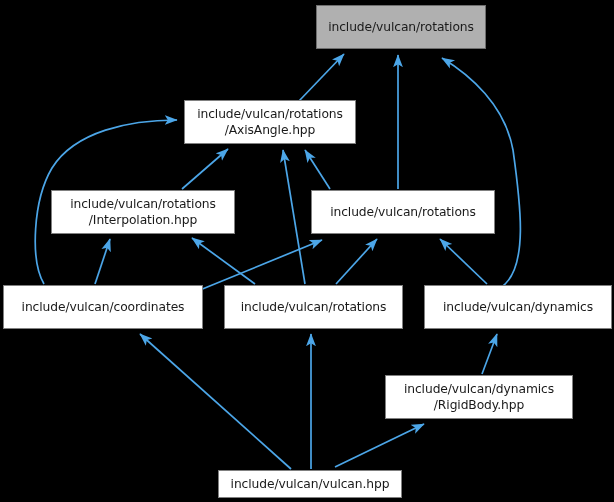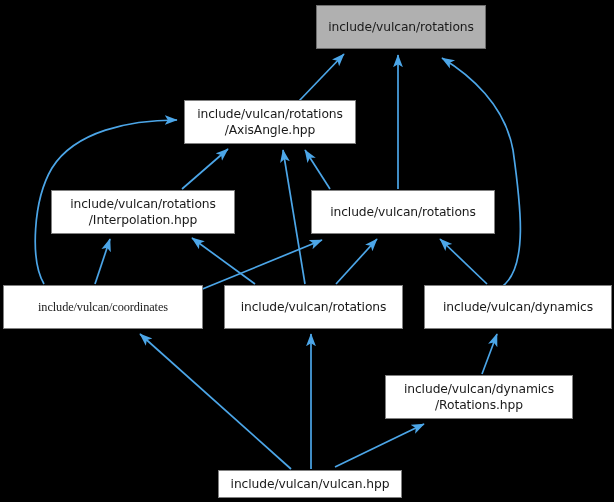--- a/index.html
+++ b/index.html
@@ -106,34 +106,34 @@
 
   <div class="node" style="left:51px; top:190px; width:184px; height:44px;">
     <span class="node-line">include/vulcan/rotations</span>
     <span class="node-line">/Interpolation.hpp</span>
   </div>
 
   <div class="node" style="left:311px; top:190px; width:184px; height:44px;">
     <span class="node-line">include/vulcan/rotations</span>
   </div>
 
-  <div class="node" style="left:3px; top:285px; width:200px; height:44px;font-family:Liberation Serif, serif;">
+  <div class="node" style="left:3px; top:285px; width:200px; height:44px;">
     <span class="node-line">include/vulcan/coordinates</span>
   </div>
 
   <div class="node" style="left:224px; top:285px; width:179px; height:44px;">
     <span class="node-line">include/vulcan/rotations</span>
   </div>
 
   <div class="node" style="left:424px; top:285px; width:188px; height:44px;">
     <span class="node-line">include/vulcan/dynamics</span>
   </div>
 
   <div class="node" style="left:385px; top:375px; width:188px; height:44px;">
     <span class="node-line">include/vulcan/dynamics</span>
-    <span class="node-line">/Rotations.hpp</span>
+    <span class="node-line">/RigidBody.hpp</span>
   </div>
 
   <div class="node" style="left:218px; top:470px; width:184px; height:28px;">
     <span class="node-line">include/vulcan/vulcan.hpp</span>
   </div>
 
 </div>
 
 </body></html>

